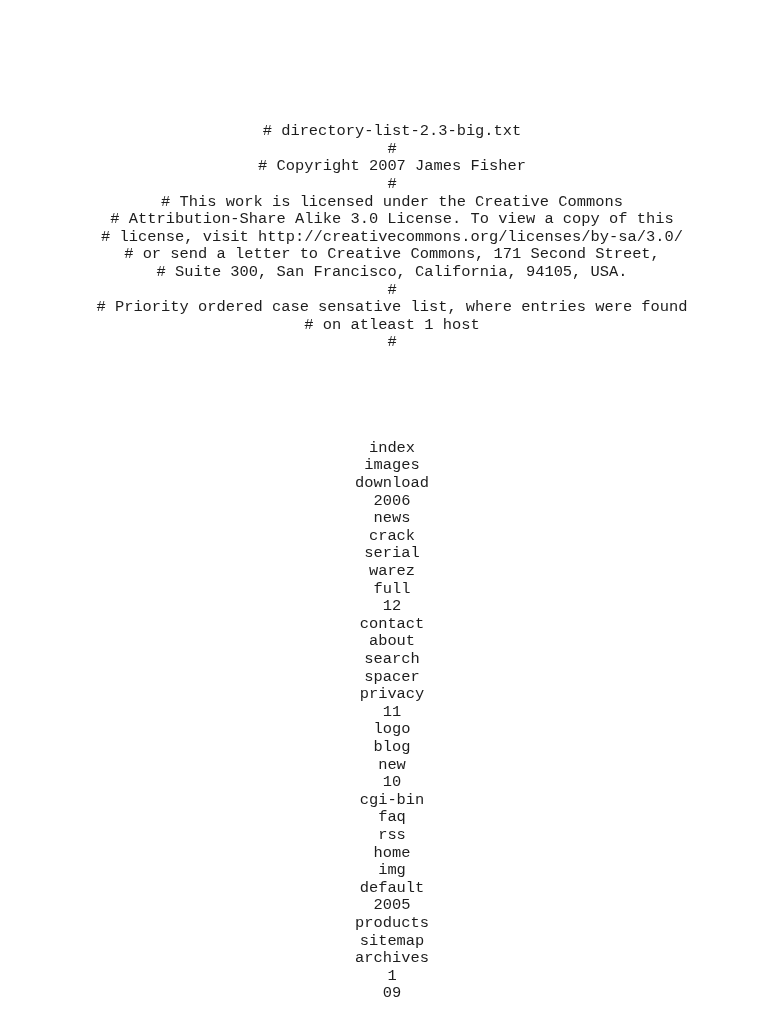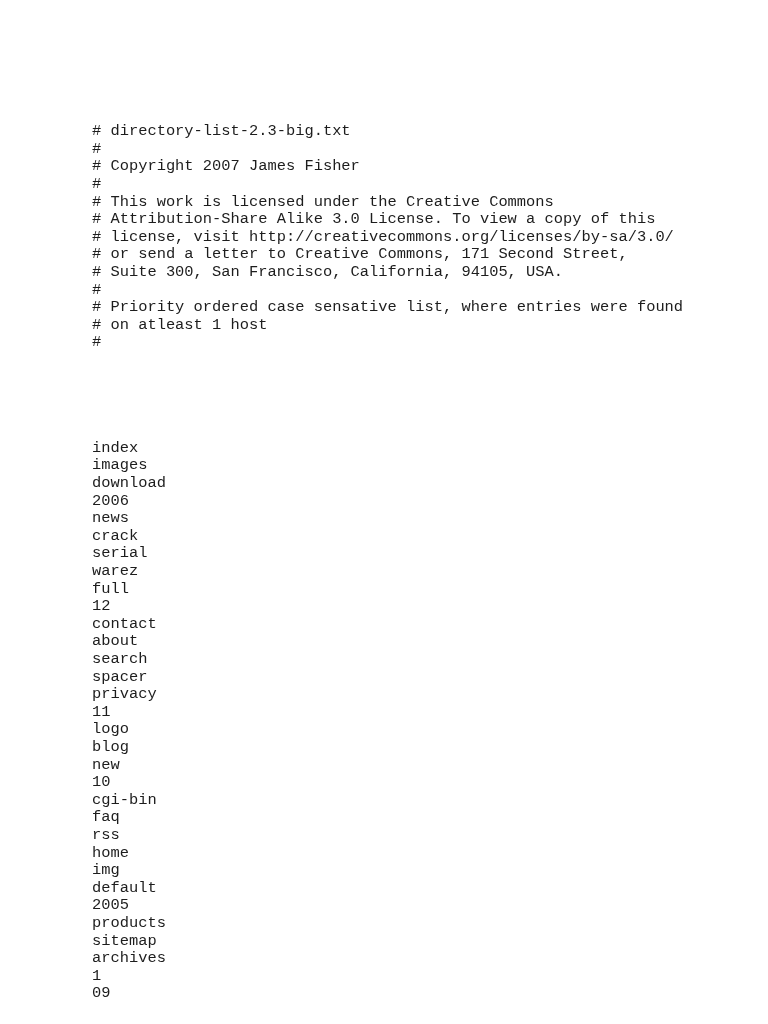--- a/index.html
+++ b/index.html
@@ -12,20 +12,21 @@
     height: 1024px;
     overflow: hidden;
     font-family: "Liberation Mono", "DejaVu Sans Mono", monospace;
   }
   .page {
     position: relative;
     width: 768px;
     height: 1024px;
     background: #ffffff;
     box-sizing: border-box;
+    text-align: center;
   }
   .text-body {
     position: absolute;
     left: 92px;
     top: 88px;
     width: 600px;
     font-family: "Liberation Mono", "DejaVu Sans Mono", monospace;
     font-size: 15.4px;
     line-height: 17.6px;
     color: #1d1d1d;

